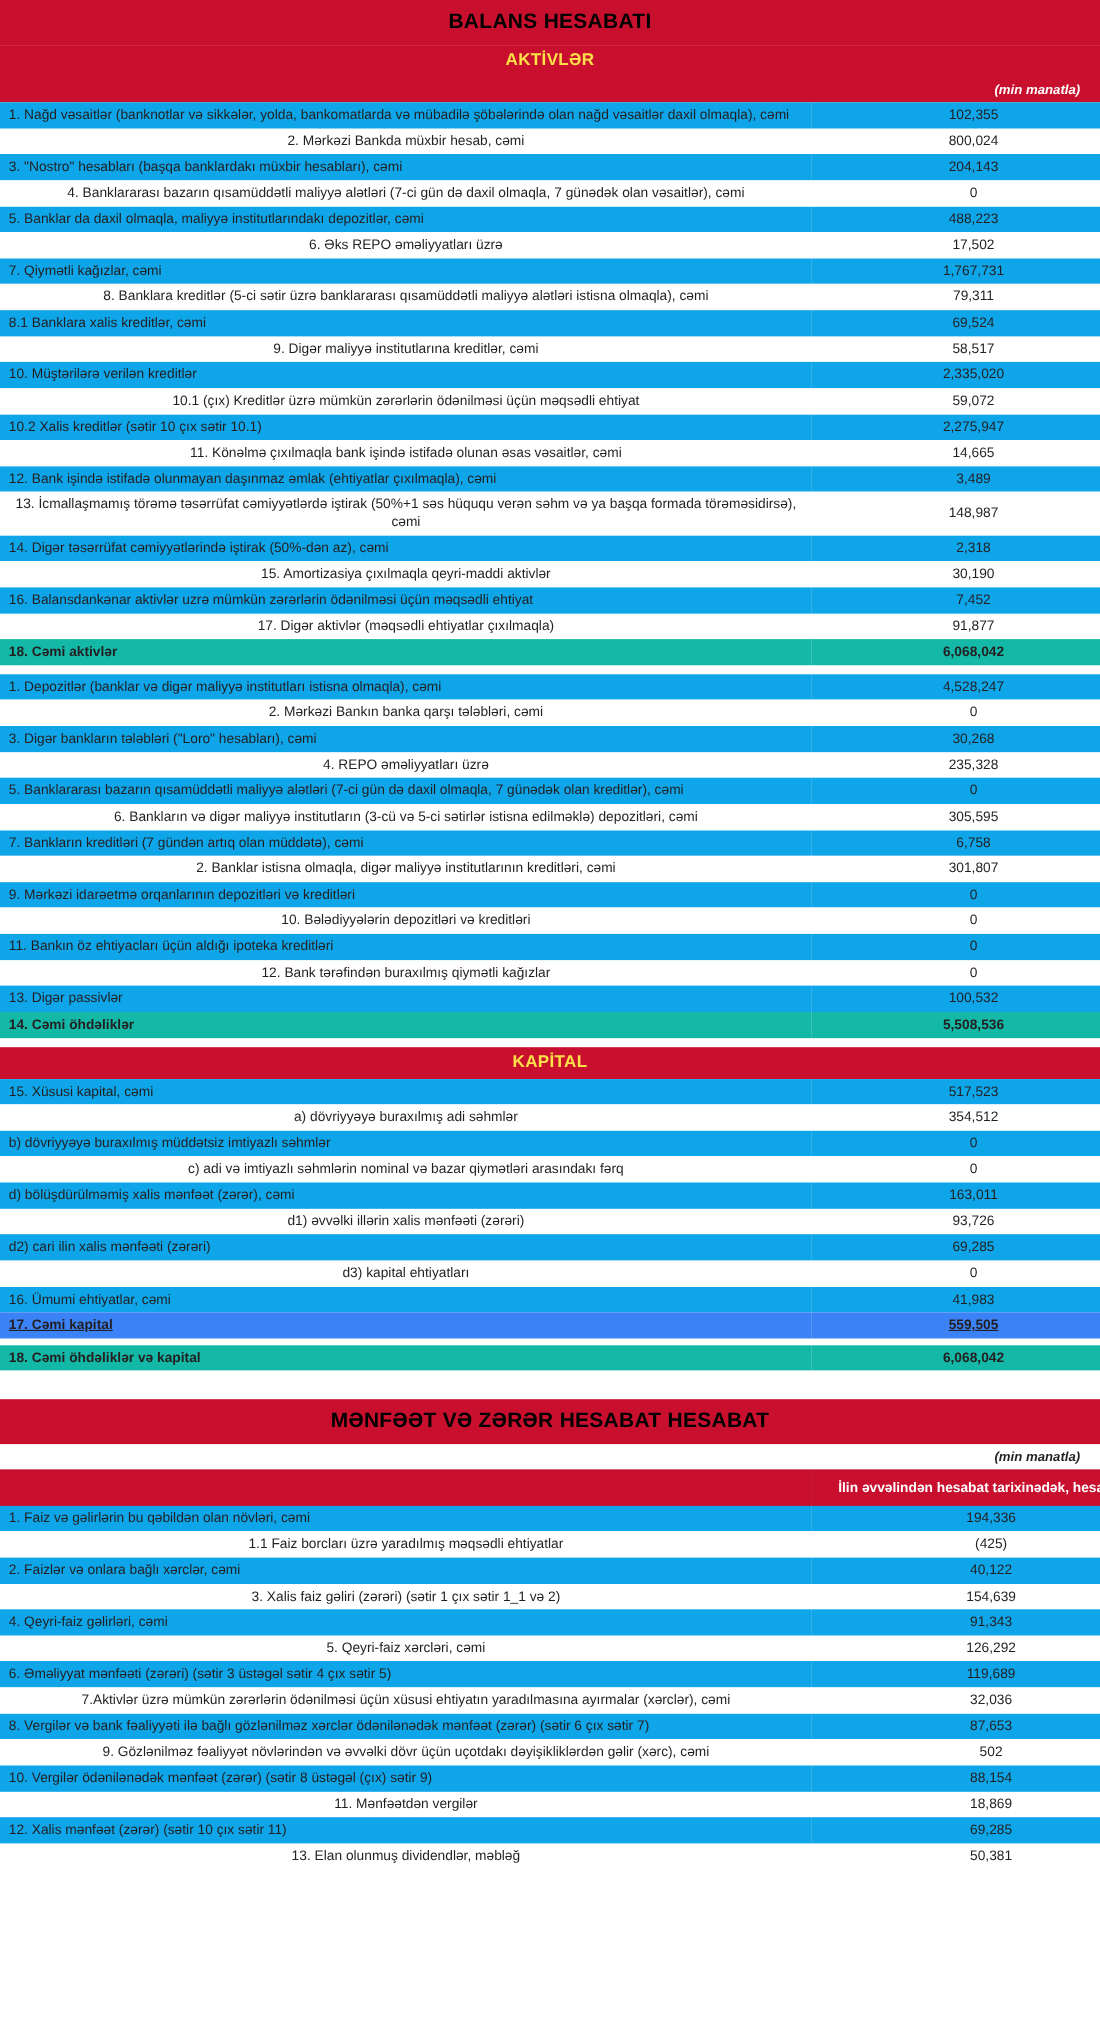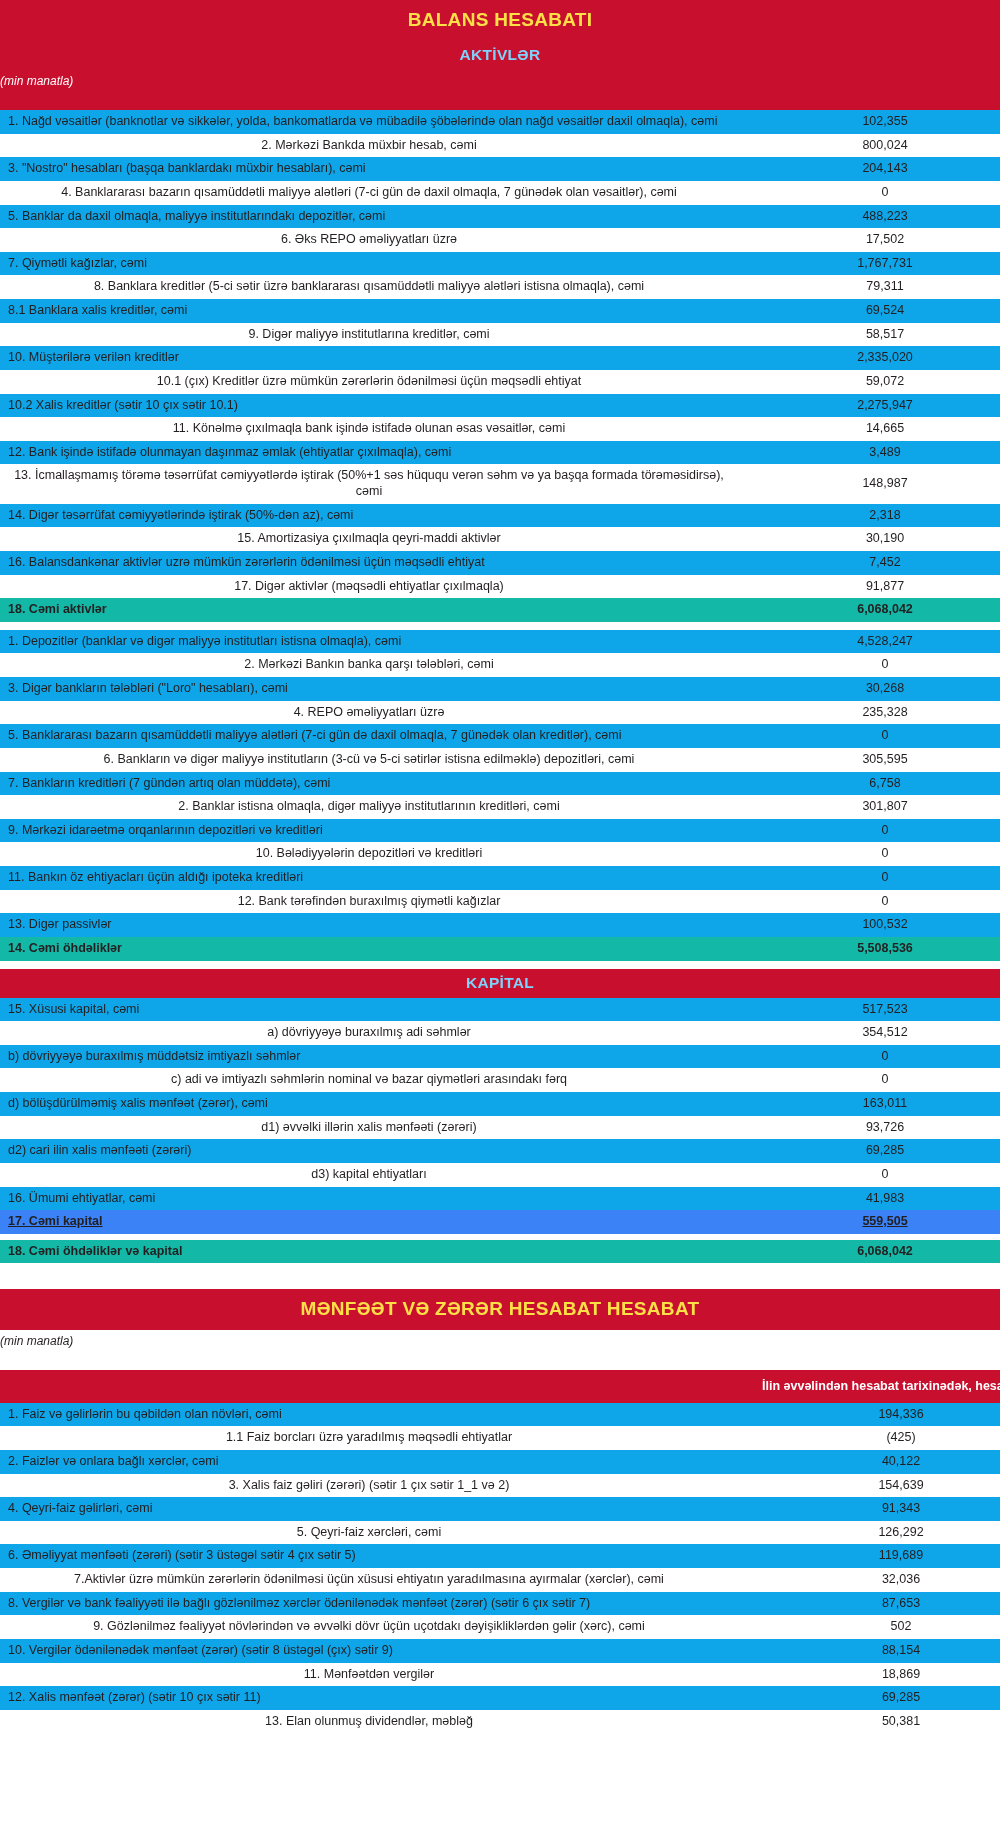--- a/index.html
+++ b/index.html
@@ -13,47 +13,48 @@
     color: #231f20;
     font-size: 12.5px;
   }
   .page {
     width: 1000px;
     position: relative;
   }
   
   .title-bar {
     background: #c8102e;
-    color: #fde047;
+    color: #000000;
     text-align: center;
     font-weight: bold;
     font-size: 17px;
     letter-spacing: 0.3px;
     padding: 6px 0 7px 0;
   }
   .title-bar.big {
     font-size: 19px;
     padding: 9px 0 10px 0;
   }
   .section-bar {
     background: #c8102e;
-    color: #7dd3fc;
+    color: #fde047;
     text-align: center;
     font-weight: bold;
     font-size: 15.5px;
     padding: 5px 0 6px 0;
     letter-spacing: 0.3px;
   }
   .unit-row {
     background: #c8102e;
     color: #ffffff;
+    text-align: right;
     font-style: italic;
-    font-weight: normal;
+    font-weight: bold;
     font-size: 12px;
-    padding: 4px 18px 22px 0;
+    padding: 4px 18px 5px 0;
   }
   .unit-row.plain {
     background: #ffffff;
     color: #231f20;
   }
   
   table.fin {
     width: 100%;
     border-collapse: collapse;
     table-layout: fixed;

